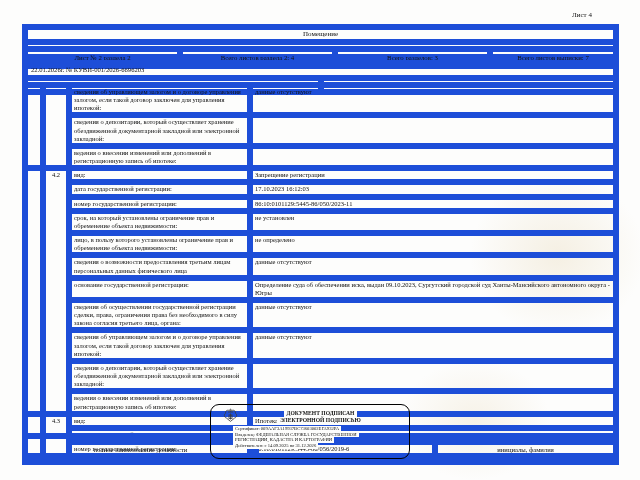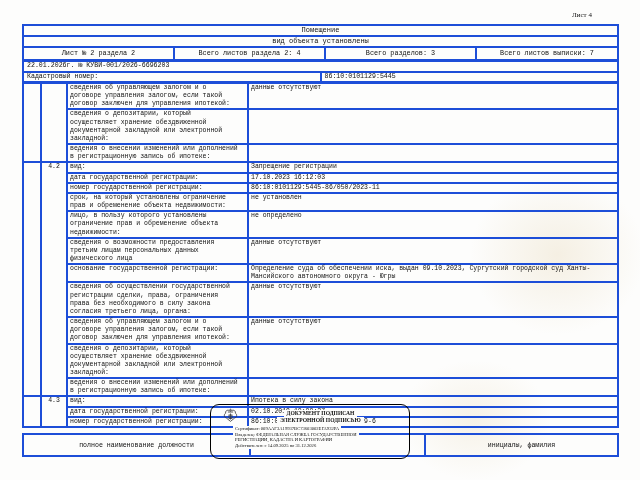--- a/index.html
+++ b/index.html
@@ -12,21 +12,21 @@
   
   .wm{position:absolute;border-radius:50%;pointer-events:none;z-index:0;}
   .wm1{left:470px;top:175px;width:175px;height:160px;
        background:radial-gradient(closest-side,rgba(238,228,206,0.55),rgba(238,228,206,0.0));}
   .wm2{left:400px;top:360px;width:150px;height:120px;
        background:radial-gradient(closest-side,rgba(238,228,206,0.45),rgba(238,228,206,0.0));}
 
   .sheet-num{position:absolute;top:11px;left:566px;font-size:7px;z-index:2;margin-left:6px;}
 
   table{border-collapse:collapse;table-layout:fixed;z-index:1;}
-  td{border:2px solid #1d4ed8;vertical-align:top;background:transparent;font-family:Liberation Mono, monospace;}
+  td{border:6px solid #1d4ed8;vertical-align:top;background:transparent;}
 
   .t1{position:absolute;left:22px;top:24px;width:597px;}
   .t1 td{font-size:7px;text-align:center;height:9px;line-height:9px;padding:0;}
   .t2{position:absolute;left:22px;top:46px;width:597px;}
   .t2 td{font-size:6.8px;text-align:center;height:11px;line-height:11px;padding:0;}
   .t3{position:absolute;left:22px;top:60px;width:597px;}
   .t3 td{font-size:6.6px;height:8.5px;line-height:8.5px;padding:0 3px;}
 
   .main{position:absolute;left:22px;top:82px;width:597px;}
   .main td{font-size:6.5px;line-height:8.15px;padding:0 2px;}

